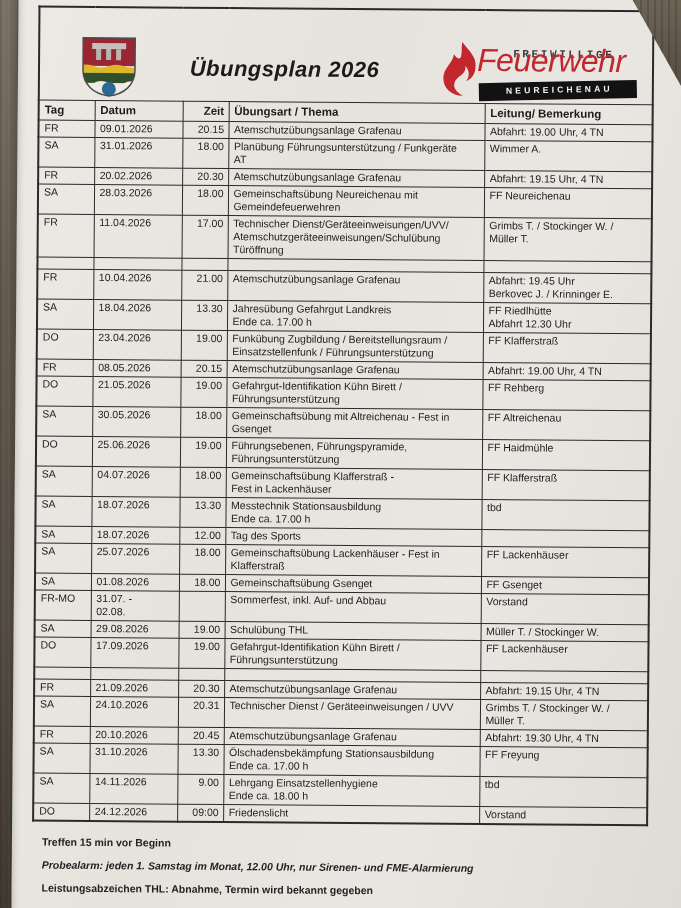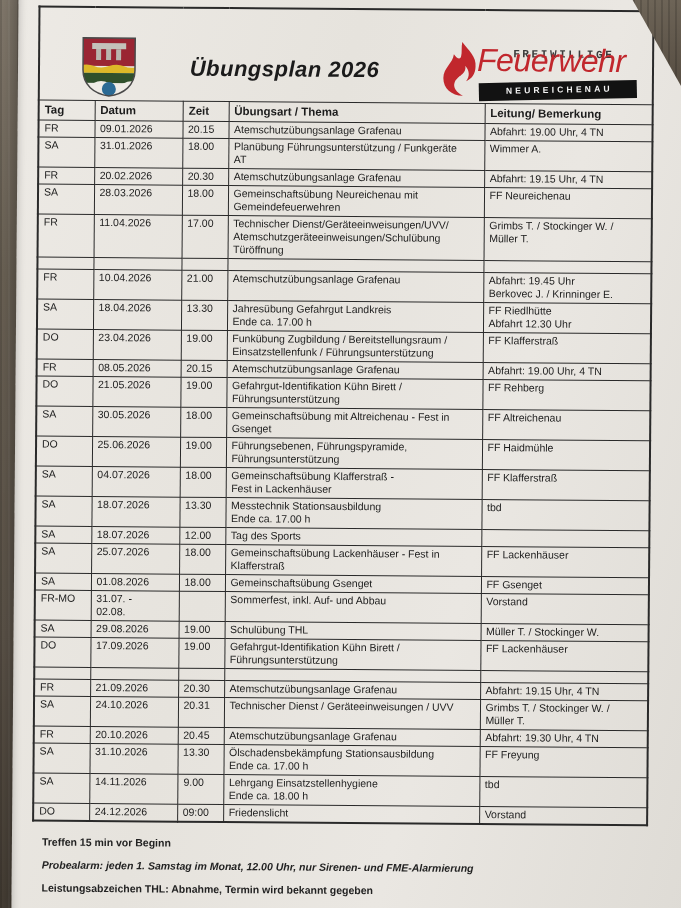--- a/index.html
+++ b/index.html
@@ -28,21 +28,21 @@
     clip-path:polygon(12% 0, 100% 0, 100% 100%);
   }
   .wood-corner::after{content:""; position:absolute; inset:0;
     background:repeating-linear-gradient(90deg, rgba(0,0,0,.15) 0 2px, transparent 2px 7px);}
   table.plan{ border-collapse:collapse; width:614px; table-layout:fixed; }
   table.plan, table.plan td, table.plan th{ border:1px solid #2a2a2a; }
   table.plan{ border-width:2px; }
   td,th{ font-size:10.5px; line-height:13px; padding:1px 4px 2px 5px;
          vertical-align:top; text-align:left; white-space:pre-line; overflow:hidden; }
   th{ font-size:11.5px; padding:3px 4px 3px 5px; }
-  .col-zeit, th.col-zeit{ text-align:right; padding-right:19px; }
+  .col-zeit, th.col-zeit{ text-align:right; padding-right:4px; }
   tr.spacer-row td{ height:12px; }
   
   .masthead{ height:66px; padding:0; }
   .mast-flex{ display:flex; align-items:center; height:100%; }
   .crest{ margin:2px 0 2px 38px; flex:0 0 62px; }
   .title{ flex:1; text-align:center; font-size:22px; font-weight:bold; font-style:italic;
           letter-spacing:.5px; color:#1b1b1b; padding-right:10px;}
   .fwlogo{ flex:0 0 205px; position:relative; height:62px; margin-right:8px; }
   .fw-top{ position:absolute; top:9px; left:74px; font-size:11px; font-weight:bold;
            letter-spacing:2.6px; color:#3c3c3c;font-family:Liberation Mono, monospace; }

